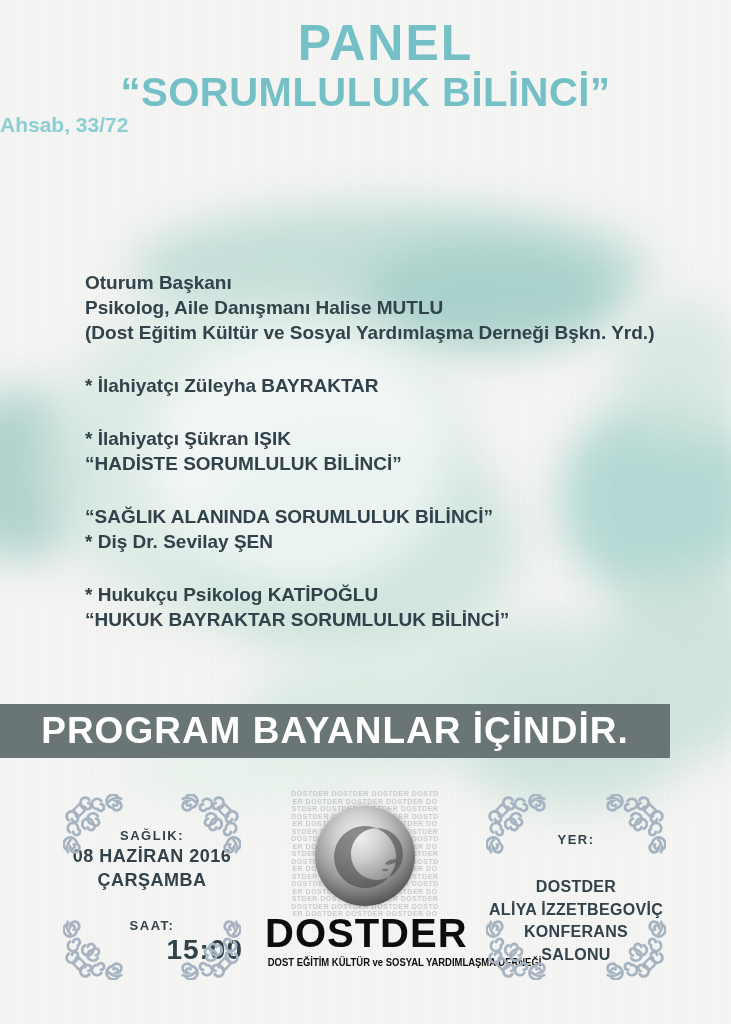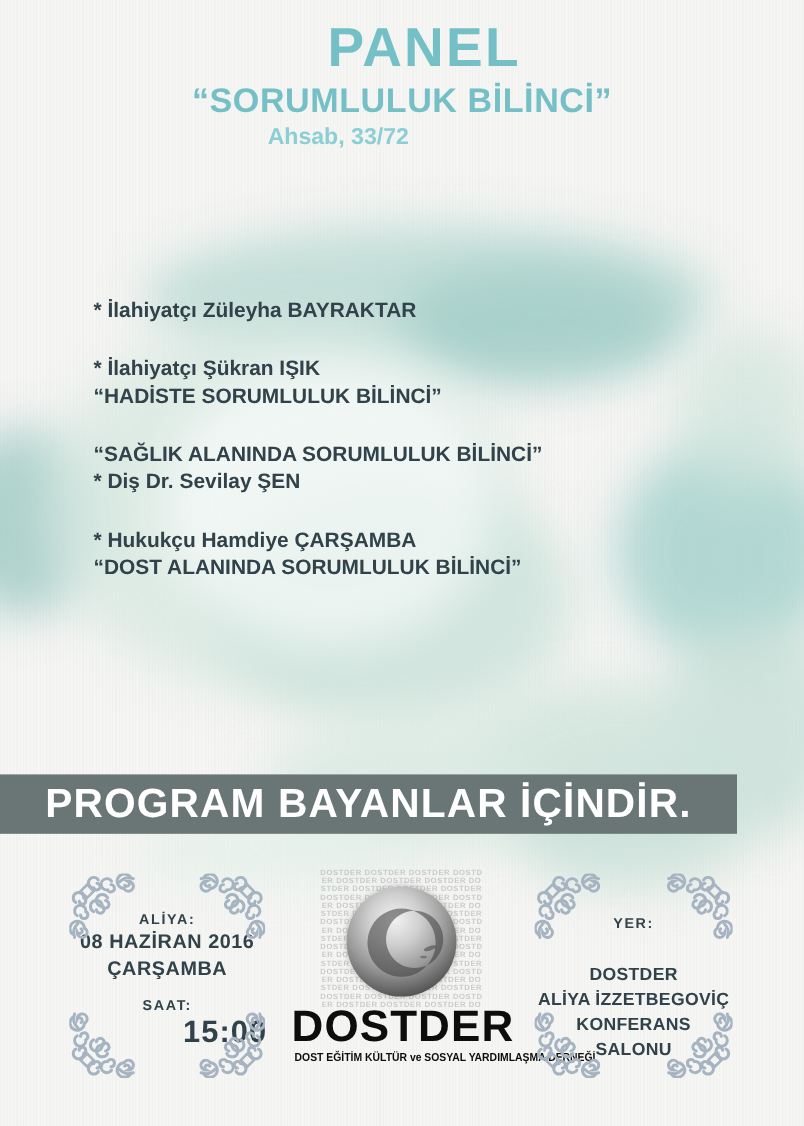--- a/index.html
+++ b/index.html
@@ -17,24 +17,24 @@
     background:var(--paper);
     background-image:repeating-linear-gradient(90deg, rgba(0,0,0,0.015) 0 1px, transparent 1px 3px);
     overflow:hidden;
   }
   
   .wash{position:absolute;inset:0;z-index:0;pointer-events:none;}
   .blob{position:absolute;border-radius:50%;filter:blur(22px);}
   
   .header{position:absolute;left:0;top:14px;width:100%;text-align:center;z-index:2;}
   .title{margin:0;font-size:50px;font-weight:700;letter-spacing:2px;color:var(--teal);line-height:58px;padding-left:40px;}
-  .subtitle{margin:0;font-size:31px;font-weight:700;letter-spacing:.5px;color:var(--teal);line-height:40px;}
+  .subtitle{margin:0;font-size:40px;font-weight:700;letter-spacing:.5px;color:var(--teal);line-height:40px;}
   .quote{margin:8px 0 0 0;font-size:21px;font-weight:700;color:var(--teal-light);line-height:25px;}
   .quote-line{display:block;}
-  .quote-source{margin:0;font-size:21px;font-weight:700;color:var(--teal-light);text-align:center;padding-right:116px;line-height:26px;}
+  .quote-source{margin:0;font-size:21px;font-weight:700;color:var(--teal-light);text-align:left;padding-right:116px;line-height:26px;}
   
   .program{position:absolute;left:85px;top:270px;width:600px;z-index:2;color:var(--ink);
     font-size:19px;font-weight:700;line-height:25px;}
   .chair{margin:0 0 28px 0;}
   .speaker{margin:0 0 28px 0;}
   .speaker:last-child{margin-bottom:0;}
   
   .banner{position:absolute;left:0;top:704px;width:670px;height:54px;background:var(--banner);z-index:3;
     display:flex;align-items:center;justify-content:center;}
   .banner span{color:#ffffff;font-size:37px;font-weight:700;letter-spacing:1px;white-space:nowrap;}
@@ -45,21 +45,21 @@
   .orn{position:absolute;width:60px;height:60px;}
   .orn svg{width:100%;height:100%;display:block;}
   .orn.tl{left:2px;top:2px;}
   .orn.tr{right:2px;top:2px;transform:scaleX(-1);}
   .orn.bl{left:2px;bottom:2px;transform:scaleY(-1);}
   .orn.br{right:2px;bottom:2px;transform:scale(-1,-1);}
   .info-label{font-size:13px;font-weight:700;letter-spacing:1.5px;line-height:16px;}
   .info-value{font-size:18px;font-weight:700;line-height:24px;letter-spacing:.5px;}
   .info-time{font-size:28px;font-weight:700;line-height:32px;letter-spacing:1px;text-align:right;}
   .box-date .info-label.first{margin-top:36px;}
-  .box-date .info-label.second{margin-top:14px;}
+  .box-date .info-label.second{margin-top:26px;}
   .box-venue .info-label.first{margin-top:40px;margin-bottom:28px;}
   .venue-line{font-size:16px;font-weight:700;line-height:22.5px;letter-spacing:.3px;}
   
   .logo{position:absolute;left:265px;top:788px;width:200px;height:200px;z-index:2;text-align:center;}
   .halo{position:absolute;left:25px;top:2px;width:150px;height:128px;overflow:hidden;
     font-size:7px;line-height:7.5px;font-weight:700;color:#9a9a9a;opacity:.45;word-break:break-all;
     text-align:center;letter-spacing:.5px;}
   .sphere{position:absolute;left:50px;top:18px;width:100px;height:100px;border-radius:50%;
     background:radial-gradient(circle at 44% 30%, #f2f2f2 0%, #cfcfcf 26%, #9a9a9a 52%, #565656 78%, #161616 100%);
     box-shadow:0 0 6px rgba(0,0,0,.25);}
@@ -90,34 +90,39 @@
     <div class="blob" style="left:150px;top:330px;width:300px;height:260px;background:#ffffff;opacity:.6;"></div>
   </div>
 
   <div class="header">
     <h1 class="title">PANEL</h1>
     <h2 class="subtitle">“SORUMLULUK BİLİNCİ”</h2>
     <p class="quote-source">Ahsab, 33/72</p>
   </div>
 
   <div class="program">
+    <div class="chair">
+      <div>Oturum Başkanı</div>
+      <div>Psikolog, Aile Danışmanı Halise MUTLU</div>
+      <div>(Dost Eğitim Kültür ve Sosyal Yardımlaşma Derneği Bşkn. Yrd.)</div>
+    </div>
     <div class="speaker">
       <div>* İlahiyatçı Züleyha BAYRAKTAR</div>
     </div>
     <div class="speaker">
       <div>* İlahiyatçı Şükran IŞIK</div>
       <div>“HADİSTE SORUMLULUK BİLİNCİ”</div>
     </div>
     <div class="speaker">
       <div>“SAĞLIK ALANINDA SORUMLULUK BİLİNCİ”</div>
       <div>* Diş Dr. Sevilay ŞEN</div>
     </div>
     <div class="speaker">
-      <div>* Hukukçu Hamdiye ÇARŞAMBA</div>
-      <div>“DOST ALANINDA SORUMLULUK BİLİNCİ”</div>
+      <div>* Hukukçu Psikolog KATİPOĞLU</div>
+      <div>“HUKUK BAYRAKTAR SORUMLULUK BİLİNCİ”</div>
     </div>
   </div>
 
   <div class="banner">
     <span>PROGRAM BAYANLAR İÇİNDİR.</span>
   </div>
 
   <div class="info-box box-date">
     <div class="orn tl">
         <svg viewBox="0 0 100 100" xmlns="http://www.w3.org/2000/svg">
@@ -180,21 +185,21 @@
             <path d="M97,8 C87,5 82,7 76,13"></path>
             <path d="M92,5 a11,11 0 1,0 -9,18 a7.5,7.5 0 1,0 6,-11 a4,4 0 1,1 -5,6"></path>
             <path d="M64,12 a8.5,8.5 0 1,0 -6,13 a5.5,5.5 0 1,0 5,-8"></path>
             <path d="M44,10 a8,8 0 1,0 -7,12 a5,5 0 1,0 5,-7"></path>
             <rect x="20" y="20" width="14" height="14" transform="rotate(45 27 27)" stroke-width="4"></rect>
             <path d="M37,58 a9,9 0 1,1 13,-9 a6,6 0 1,1 -9,6"></path>
             <path d="M58,37 a9,9 0 1,0 -9,13 a6,6 0 1,0 6,-9"></path>
           </g>
         </svg>
       </div>
-    <div class="info-label first">ALİYA:</div>
+    <div class="info-label first">SAĞLIK:</div>
     <div class="info-value">08 HAZİRAN 2016</div>
     <div class="info-value">ÇARŞAMBA</div>
     <div class="info-label second">SAAT:</div>
     <div class="info-time">15:00</div>
   </div>
 
   <div class="logo">
     <div class="halo" id="logo-halo">DOSTDER DOSTDER DOSTDER DOSTDER DOSTDER DOSTDER DOSTDER DOSTDER DOSTDER DOSTDER DOSTDER DOSTDER DOSTDER DOSTDER DOSTDER DOSTDER DOSTDER DOSTDER DOSTDER DOSTDER DOSTDER DOSTDER DOSTDER DOSTDER DOSTDER DOSTDER DOSTDER DOSTDER DOSTDER DOSTDER DOSTDER DOSTDER DOSTDER DOSTDER DOSTDER DOSTDER DOSTDER DOSTDER DOSTDER DOSTDER DOSTDER DOSTDER DOSTDER DOSTDER DOSTDER DOSTDER DOSTDER DOSTDER DOSTDER DOSTDER DOSTDER DOSTDER DOSTDER DOSTDER DOSTDER DOSTDER DOSTDER DOSTDER DOSTDER DOSTDER DOSTDER DOSTDER DOSTDER DOSTDER DOSTDER DOSTDER DOSTDER DOSTDER DOSTDER DOSTDER </div>
     <div class="sphere">
       <svg viewBox="0 0 100 100" xmlns="http://www.w3.org/2000/svg">

